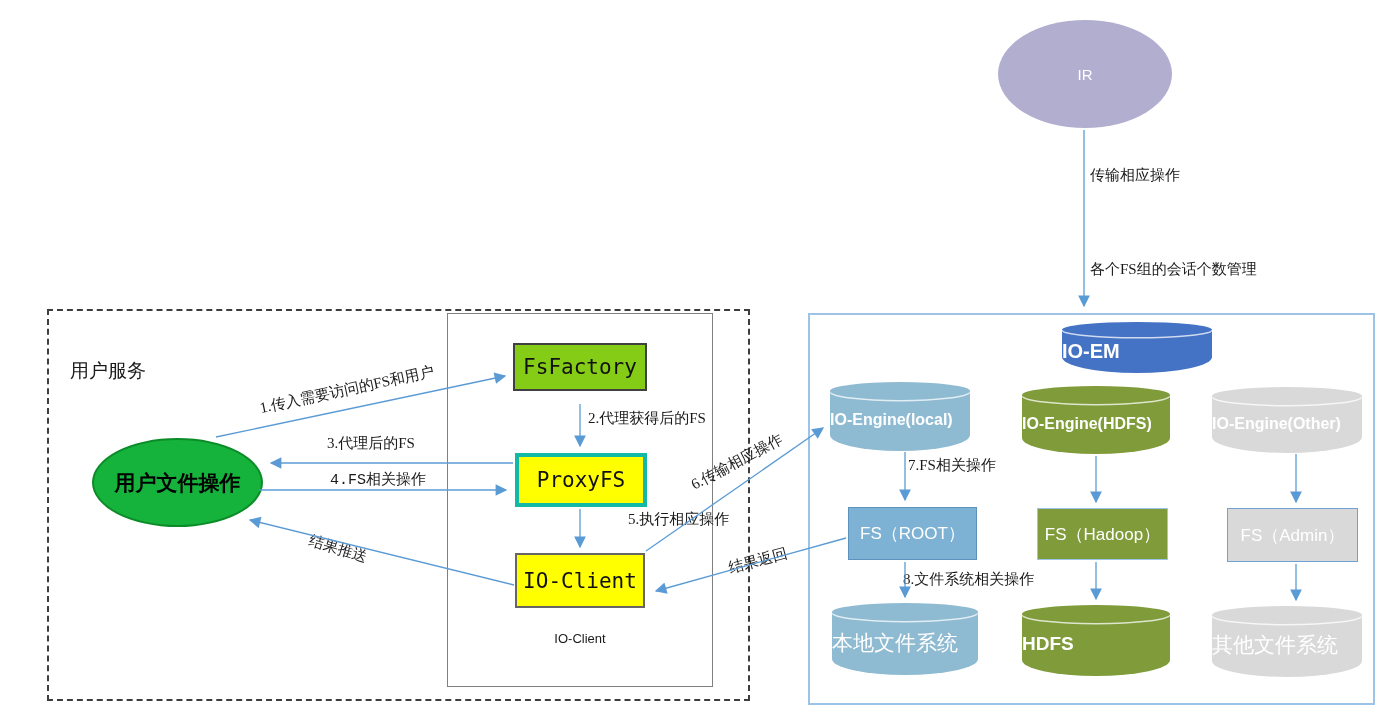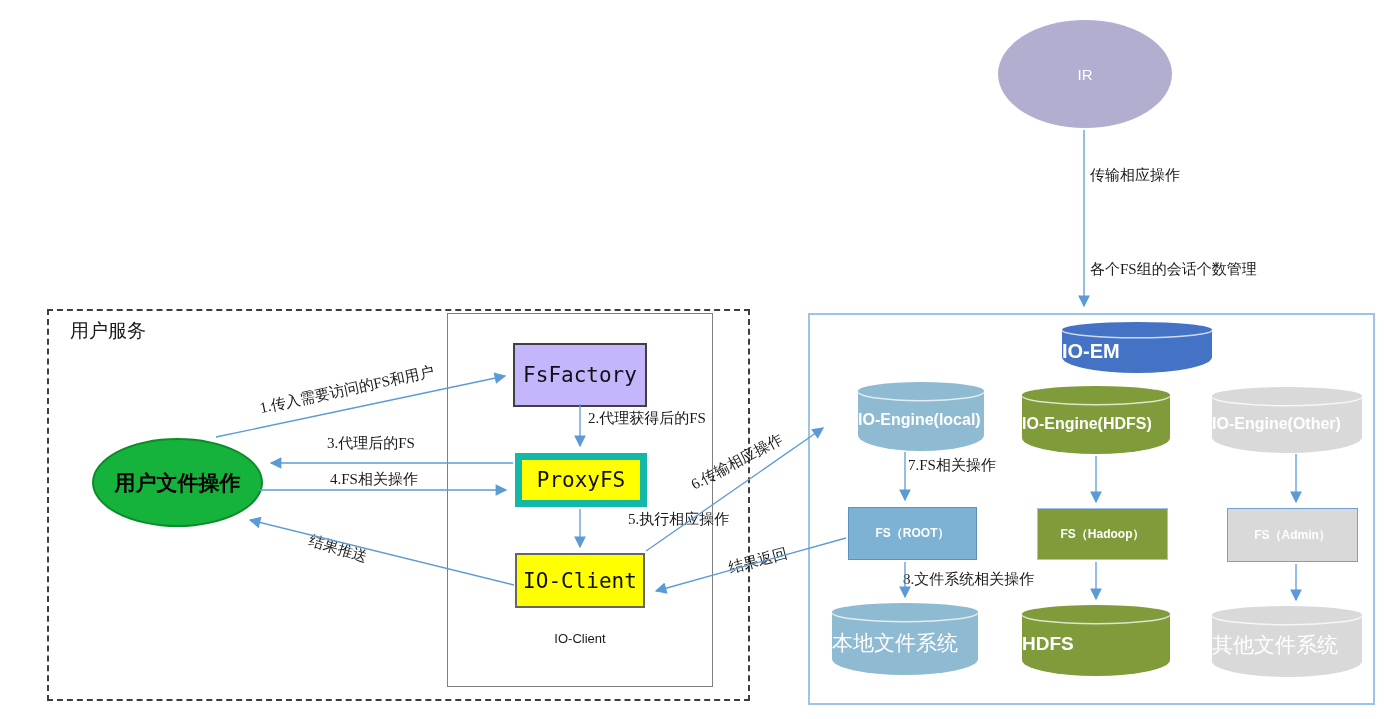--- a/index.html
+++ b/index.html
@@ -14,57 +14,57 @@
 
   
   .node{position:absolute;box-sizing:border-box;display:flex;align-items:center;justify-content:center;
         text-align:center;white-space:nowrap;}
   .ellipse{border-radius:50%;}
   .ir{left:998px;top:20px;width:174px;height:108px;background:#b2aed0;color:#fff;font-size:15px;}
   .user-ops{left:92px;top:438px;width:171px;height:89px;background:#15b33c;border:2px solid #0c8c28;
             color:#000;font-size:21px;font-weight:700;font-family:"Liberation Serif","DejaVu Serif",serif;}
 
   .rect{position:absolute;box-sizing:border-box;display:flex;align-items:center;justify-content:center;}
-  .fsfactory{left:513px;top:343px;width:134px;height:64px;background:#c4b5fd;border:2px solid #404040;}
-  .proxyfs{left:515px;top:453px;width:132px;height:54px;background:#ffff00;border:7px solid #14b8a6;}
+  .fsfactory{left:513px;top:343px;width:134px;height:48px;background:#84cc16;border:2px solid #404040;}
+  .proxyfs{left:515px;top:453px;width:132px;height:54px;background:#ffff00;border:4px solid #14b8a6;}
   .ioclient{left:515px;top:553px;width:130px;height:55px;background:#ffff00;border:2px solid #666;}
   .mono{font-family:"DejaVu Sans Mono","Liberation Mono",monospace;font-size:21px;color:#111;}
 
-  .fsnode{color:#fff;font-weight:700;font-size:12px;}
+  .fsnode{color:#fff;font-weight:400;font-size:17px;}
   .fs-root{left:848px;top:507px;width:129px;height:53px;background:#7eb2d4;border:1px solid #5b93bd;}
   .fs-hadoop{left:1037px;top:508px;width:131px;height:52px;background:#7f9b3a;border:1px solid #9dc3e6;}
   .fs-admin{left:1227px;top:508px;width:131px;height:54px;background:#d9d9d9;border:1.5px solid #6fa3d8;}
 
   
   .cyl{position:absolute;display:flex;align-items:center;justify-content:center;color:#fff;}
   .cyl::before{content:"";position:absolute;left:0;right:0;top:9px;bottom:0;background:var(--c);
                border-radius:0 0 50% 50% / 0 0 16px 16px;}
   .cyl::after{content:"";position:absolute;left:0;right:0;top:0;height:18px;background:var(--c);
               border-radius:50%;box-shadow:0 1.5px 0 rgba(255,255,255,.75);}
   .cyl.small::after{height:15px;}
   .cyl>span{position:relative;z-index:1;display:block;width:100%;padding-top:7px;}
   .c-blue{--c:#4472c4;}
   .c-lblue{--c:#8ebad2;}
   .c-olive{--c:#7f9b3a;}
   .c-gray{--c:#d9d9d9;}
   .cyl-ioem{left:1018px;top:322px;width:150px;height:51px;font-size:20px;font-weight:700;margin-left:44px;}
-  .cyl-local{left:830px;top:382px;width:126px;height:69px;font-size:16px;font-weight:700;margin-left:28px;}
+  .cyl-local{left:830px;top:382px;width:140px;height:69px;font-size:16px;font-weight:700;}
   .cyl-hdfs-e{left:1022px;top:386px;width:148px;height:68px;font-size:16px;font-weight:700;}
   .cyl-other{left:1212px;top:387px;width:150px;height:66px;font-size:16px;font-weight:700;}
   .cyl-store1{left:832px;top:603px;width:146px;height:72px;font-size:21px;
               font-family:"Liberation Serif","DejaVu Serif",serif;}
   .cyl-store2{left:1022px;top:605px;width:148px;height:71px;font-size:19px;font-weight:700;}
   .cyl-store3{left:1212px;top:606px;width:150px;height:71px;font-size:21px;
               font-family:"Liberation Serif","DejaVu Serif",serif;}
 
   
   .lbl{position:absolute;font-size:15px;color:#1a1a1a;white-space:nowrap;
        font-family:"Liberation Serif","DejaVu Serif",serif;}
   .rot{transform:translate(-50%,-50%) rotate(var(--r));transform-origin:center;}
-  .title-lbl{font-size:19px;}
+  .title-lbl{font-size:19px;margin-top:40px;}
   .caption-lbl{left:447px;top:631px;width:266px;text-align:center;font-size:13px;
                font-family:"Liberation Sans","DejaVu Sans",sans-serif;}
 
   svg.connectors{position:absolute;left:0;top:0;width:1385px;height:719px;pointer-events:none;}
   svg.connectors line{stroke:#5b9bd5;stroke-width:1.3;}
 </style>
 </head>
 <body>
 
 <div class="canvas">
@@ -126,21 +126,21 @@
   <div class="cyl c-olive cyl-store2">
     <span>HDFS</span>
   </div>
   <div class="cyl c-gray cyl-store3">
     <span>其他文件系统</span>
   </div>
 
   <div class="lbl rot" style="left:347px;top:390px;--r:-12deg;">1.传入需要访问的FS和用户</div>
   <div class="lbl" style="left:588px;top:409px;">2.代理获得后的FS</div>
   <div class="lbl" style="left:327px;top:434px;">3.代理后的FS</div>
-  <div class="lbl" style="left:330px;top:470px;">4.FS相关操作</div>
+  <div class="lbl" style="left:330px;top:470px;font-family:Liberation Mono, monospace;">4.FS相关操作</div>
   <div class="lbl" style="left:582px;top:510px;padding-left:46px;">5.执行相应操作</div>
   <div class="lbl rot" style="left:737px;top:462px;--r:-28deg;">6.传输相应操作</div>
   <div class="lbl" style="left:908px;top:456px;">7.FS相关操作</div>
   <div class="lbl" style="left:903px;top:570px;">8.文件系统相关操作</div>
   <div class="lbl rot" style="left:338px;top:549px;--r:17deg;">结果推送</div>
   <div class="lbl rot" style="left:758px;top:561px;--r:-15deg;">结果返回</div>
 
   <svg class="connectors">
     <defs>
       <marker id="ah" viewBox="0 0 9 9" refX="8" refY="4.5" markerWidth="10" markerHeight="9" orient="auto-start-reverse">

